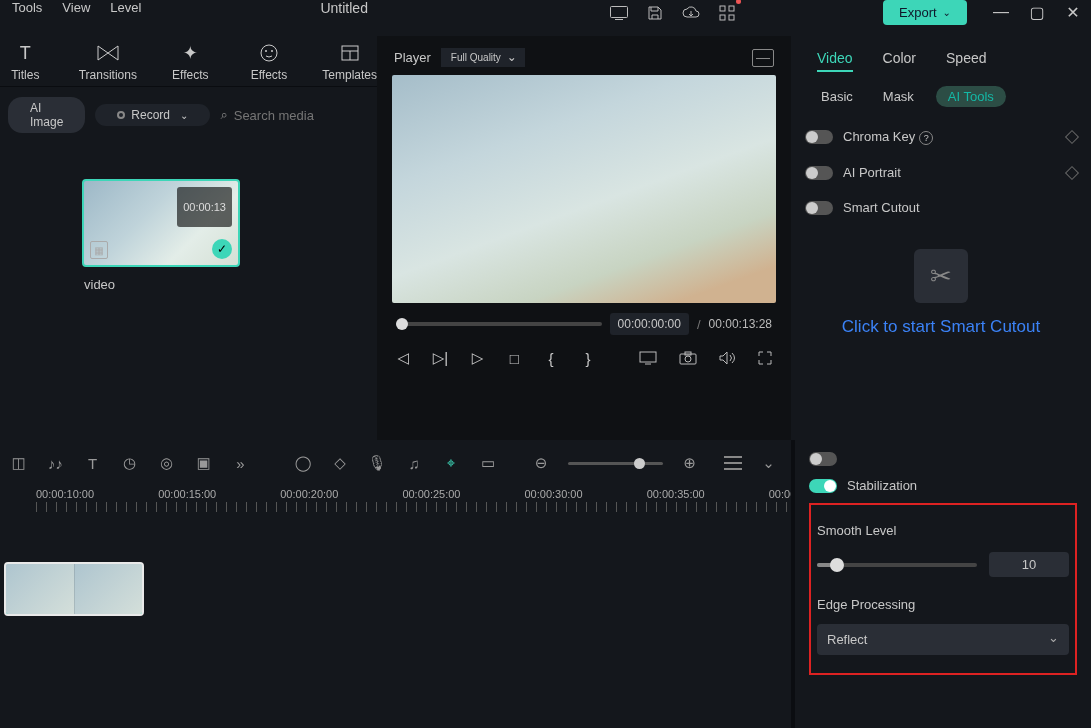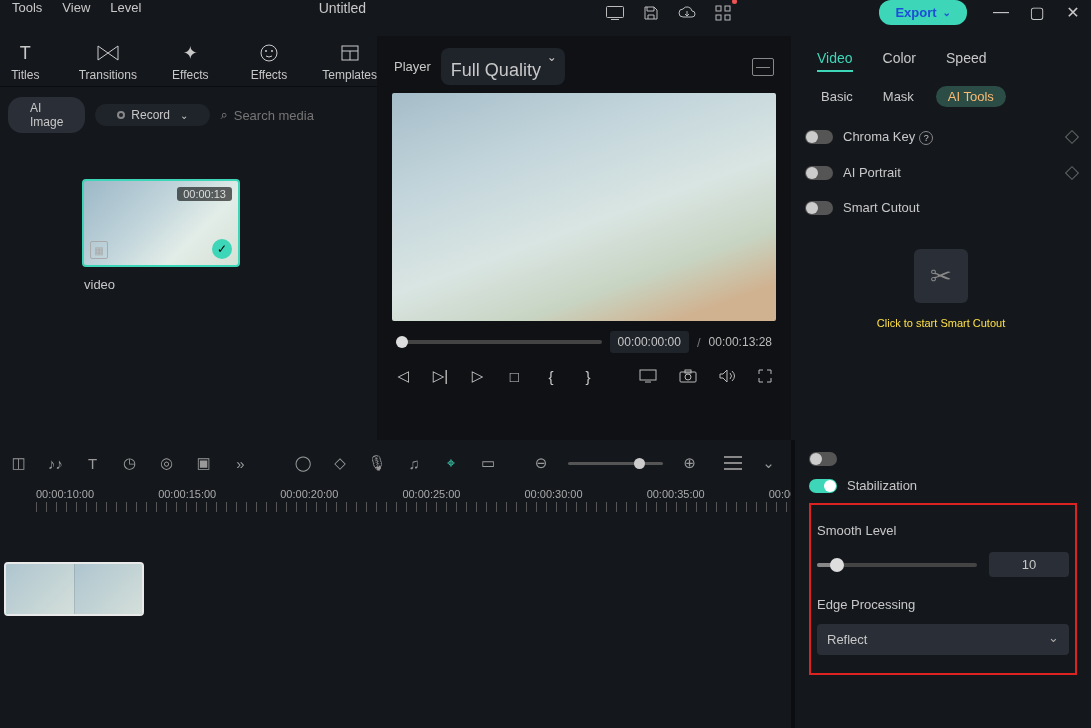--- a/index.html
+++ b/index.html
@@ -5,21 +5,21 @@
 * { margin: 0; padding: 0; box-sizing: border-box; font-family: -apple-system, BlinkMacSystemFont, "Segoe UI", Arial, sans-serif; }
 body { background: #0f1114; color: #c8c8c8; width: 1091px; height: 728px; overflow: hidden; font-size: 13px; }
 
 
 .titlebar { height: 36px; display: flex; align-items: flex-start; padding: 0 8px; background: #14171c; }
 .titlebar .menus { display: flex; gap: 20px; padding-left: 4px; }
 .titlebar .menus span { font-size: 13px; cursor: pointer; }
 .titlebar .title { flex: 1; text-align: center; font-size: 14px; padding-right:60px; }
 .titlebar .right { display: flex; align-items: center; gap: 12px; }
 .titlebar .icon-btn { width: 24px; height: 24px; display: flex; align-items: center; justify-content: center; cursor: pointer; }
-.export-btn { background: #3dd6b8; color: #1d4ed8; padding: 5px 16px; border-radius: 12px; font-size: 13px; display: flex; align-items: center; gap: 6px; cursor: pointer; font-weight:700; }
+.export-btn { background: #3dd6b8; color: #0f172a; padding: 5px 16px; border-radius: 4px; font-size: 13px; display: flex; align-items: center; gap: 6px; cursor: pointer; font-weight:400; }
 .export-btn .chev { font-size: 10px; }
 .win-controls { display: flex; gap: 16px; margin-left: 12px; }
 .win-controls span { cursor: pointer; font-size: 16px; width: 20px; text-align: center; }
 
 
 .main { display: flex; height: 404px; }
 .left-col { width: 377px; background: #14171c; display: flex; flex-direction: column; }
 .center-col { width: 414px; background: #0f1114; display: flex; flex-direction: column; padding: 0 5px;}
 .right-col { flex: 1; background: #14171c; display: flex; flex-direction: column; }
 
@@ -33,29 +33,29 @@
 .pill { background: #2a2e36; border-radius: 14px; padding: 4px 22px; font-size: 12px; display: flex; align-items: center; gap: 6px; }
 .rec-pill { background: #1f232a; display:flex; align-items:center; gap:6px;}
 .rec-dot { width: 8px; height: 8px; border-radius: 50%; border: 2px solid #888; display:inline-block;}
 .search-input { flex: 1; background: transparent; border: none; color: #888; font-size: 13px; outline: none; }
 .search-box { display: flex; align-items: center; gap: 6px; flex: 1; }
 
 
 .clip-area { padding: 36px 0 0 82px; }
 .clip { width: 158px; cursor:pointer; }
 .clip .thumb { width: 158px; height: 88px; border: 2px solid #3dd6b8; border-radius: 4px; background: linear-gradient(135deg, #9db8c7 0%, #bfd3da 40%, #e3ede8 70%, #d5e0d5 100%); position: relative; }
-.clip .dur { position: absolute; top: 6px; right: 6px; background: rgba(0,0,0,0.6); color: #ddd; font-size: 11px; padding: 1px 6px; border-radius: 3px; }
+.clip .dur { position: absolute; top: 6px; right: 6px; background: rgba(0,0,0,0.6); color: #ddd; font-size: 11px; padding: 14px 6px; border-radius: 3px; }
 .clip .check { position: absolute; bottom: 6px; right: 6px; width: 20px; height: 20px; background: #3dd6b8; border-radius: 50%; color: #000; display:flex; align-items:center; justify-content:center; font-size:12px;}
 .clip .sc-ico { position: absolute; bottom: 6px; left: 6px; width: 18px; height: 18px; border: 1px solid #aaa; border-radius: 2px; display:flex; align-items:center; justify-content:center; font-size:10px; color:#aaa;}
 .clip .name { font-size: 13px; padding-top: 10px; padding-left: 2px; }
 
 
 .preview-header { display: flex; align-items: center; padding: 12px 12px 8px 12px; gap: 10px; }
 .player-lbl { font-size: 13px; }
-.quality-dd { background: #1f232a; padding: 12px 24px 4px 10px; border-radius: 8px; font-size: 18px; position: relative; cursor:pointer; }
+.quality-dd { background: #1f232a; padding: 4px 24px 4px 10px; border-radius: 0; font-size: 10px; position: relative; cursor:pointer; }
 .quality-dd::after { content: "⌄"; position: absolute; right: 8px; top: 2px; font-size:12px;}
 .preview-header .spacer { flex: 1; }
 .snap-ico { width: 22px; height: 18px; border: 1px solid #888; border-radius: 2px; cursor:pointer; position:relative;}
 .snap-ico::after { content:""; position:absolute; left:3px; right:3px; top:8px; border-top:1px solid #888;}
 
 .preview-img { margin: 0 10px; height: 228px; background: linear-gradient(160deg, #a5bdc9 0%, #c4d6dc 30%, #d9e5e2 55%, #c8d4c2 75%, #d0b290 90%); border-radius: 2px; }
 
 .preview-tc { display: flex; align-items: center; padding: 10px 14px 6px 14px; gap: 8px; }
 .scrub { flex: 1; height: 4px; background: #444; border-radius: 2px; position: relative; }
 .scrub .dot { position: absolute; left: 0; top: -4px; width: 12px; height: 12px; background: #ddd; border-radius: 50%; }
@@ -66,35 +66,35 @@
 .preview-ctrls { display: flex; align-items: center; padding: 6px 14px 0 14px; gap: 22px; justify-content:flex-start; }
 .preview-ctrls .c { width: 22px; height: 22px; display:flex; align-items:center; justify-content:center; cursor:pointer; font-size:15px;}
 .preview-ctrls .grow { flex:1; }
 
 
 .r-tabs { display: flex; gap: 30px; padding: 14px 0 8px 26px; font-size: 14px; }
 .r-tabs span { cursor: pointer; }
 .r-tabs .act { color: #3dd6b8; border-bottom: 2px solid #3dd6b8; padding-bottom:4px;}
 .r-subtabs { display: flex; gap: 14px; padding: 6px 0 12px 22px; font-size: 13px; align-items:center;}
 .r-subtabs span { cursor: pointer; padding: 3px 8px; }
-.r-subtabs .act { background: #2c4d45; color: #fdba74; border-radius: 12px; padding: 3px 12px; }
+.r-subtabs .act { background: #2c4d45; color: #14b8a6; border-radius: 12px; padding: 3px 12px; }
 
 .r-rows { padding: 0 14px; }
 .r-row { display: flex; align-items: center; padding: 10px 0; gap: 10px; }
 .toggle { width: 28px; height: 14px; background: #555; border-radius: 8px; position: relative; cursor:pointer; }
 .toggle .knob { position: absolute; left: 1px; top: 1px; width: 12px; height: 12px; background: #ccc; border-radius: 50%; }
 .toggle.on { background: #3dd6b8; }
 .toggle.on .knob { left: auto; right: 1px; background: #fff; }
 .r-row .lbl { flex: 1; font-size: 13px; }
 .diamond { width: 10px; height: 10px; transform: rotate(45deg); border: 1px solid #666; }
 .info-c { width:14px; height:14px; border:1px solid #888; border-radius:50%; font-size:9px; display:inline-flex; align-items:center; justify-content:center; margin-left:4px;}
 
 .cutout-box { padding: 24px 0 16px 0; text-align: center; }
 .cutout-ico { width: 54px; height: 54px; background: #2a2e36; border-radius: 6px; margin: 0 auto 14px auto; display:flex; align-items:center; justify-content:center; font-size:26px; color:#888;}
-.cutout-txt { font-size: 11px; color:#fde047; }
+.cutout-txt { font-size: 17px; color:#3b82f6; }
 
 
 .bottom { display:flex; height: 288px; }
 .timeline-area { width: 791px; background: #14171c; }
 .right-lower { flex: 1; background: #14171c; padding: 6px 14px 0 14px; display:flex; flex-direction:column; border-left: 4px solid #0b0d11;}
 
 .tl-tools { display: flex; align-items: center; padding: 12px 12px 8px 8px; gap: 16px; }
 .tl-tools .t { width: 22px; height: 22px; display:flex; align-items:center; justify-content:center; cursor:pointer; color:#999; font-size:15px;}
 .tl-tools .act { color: #3dd6b8; }
 .tl-tools .sep { flex:1; }

